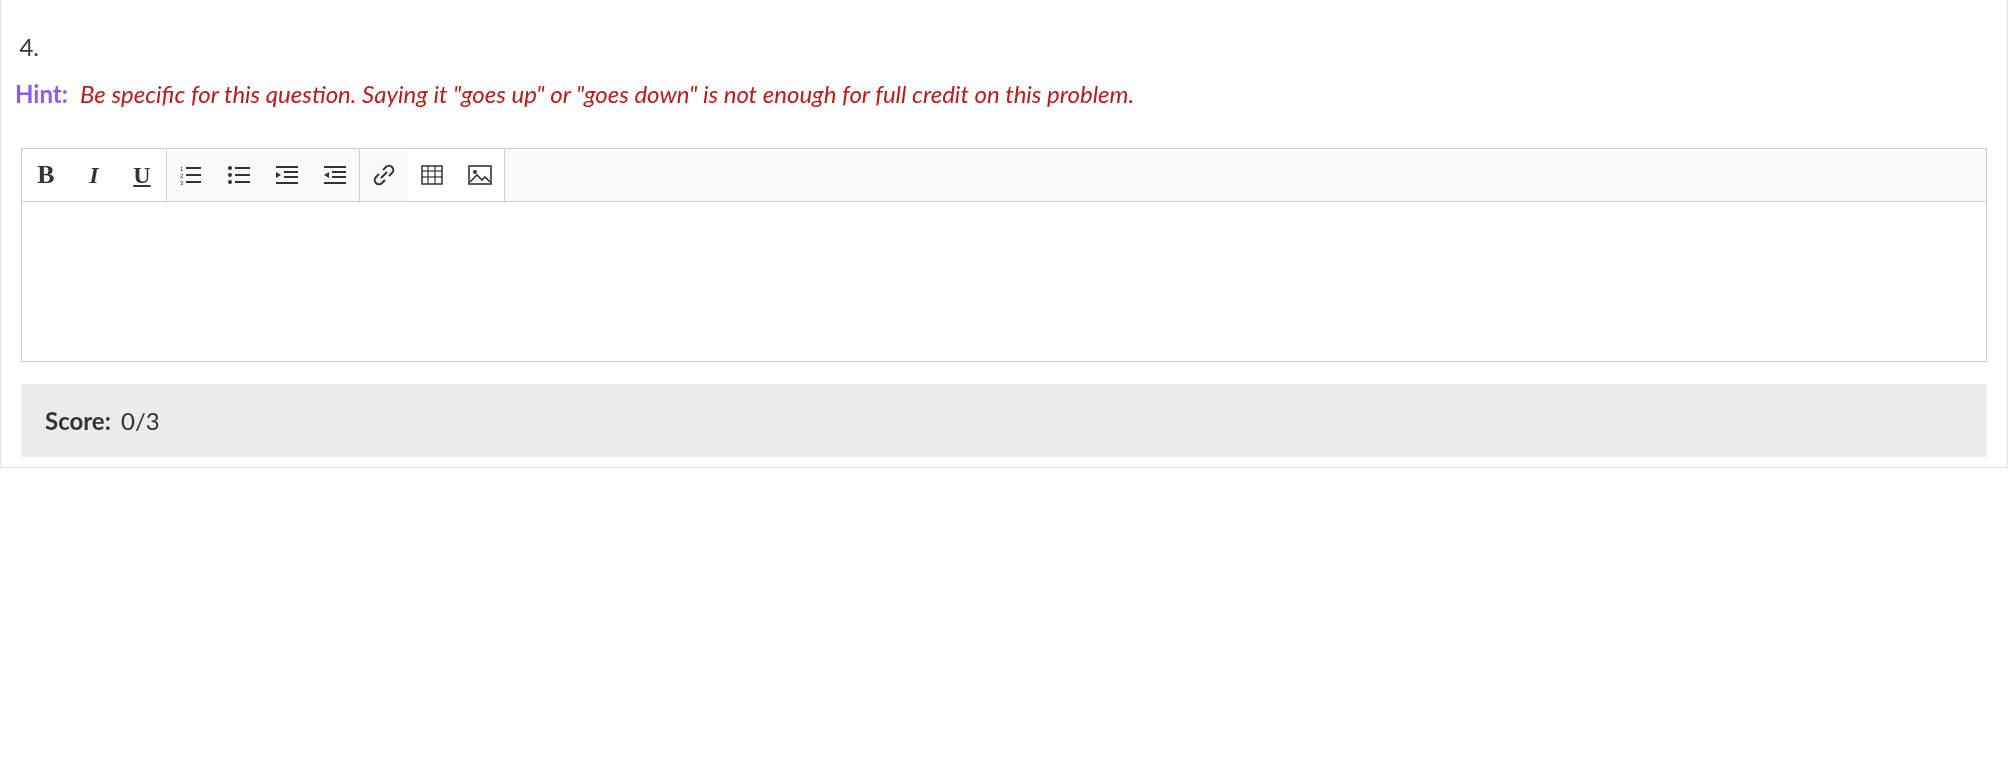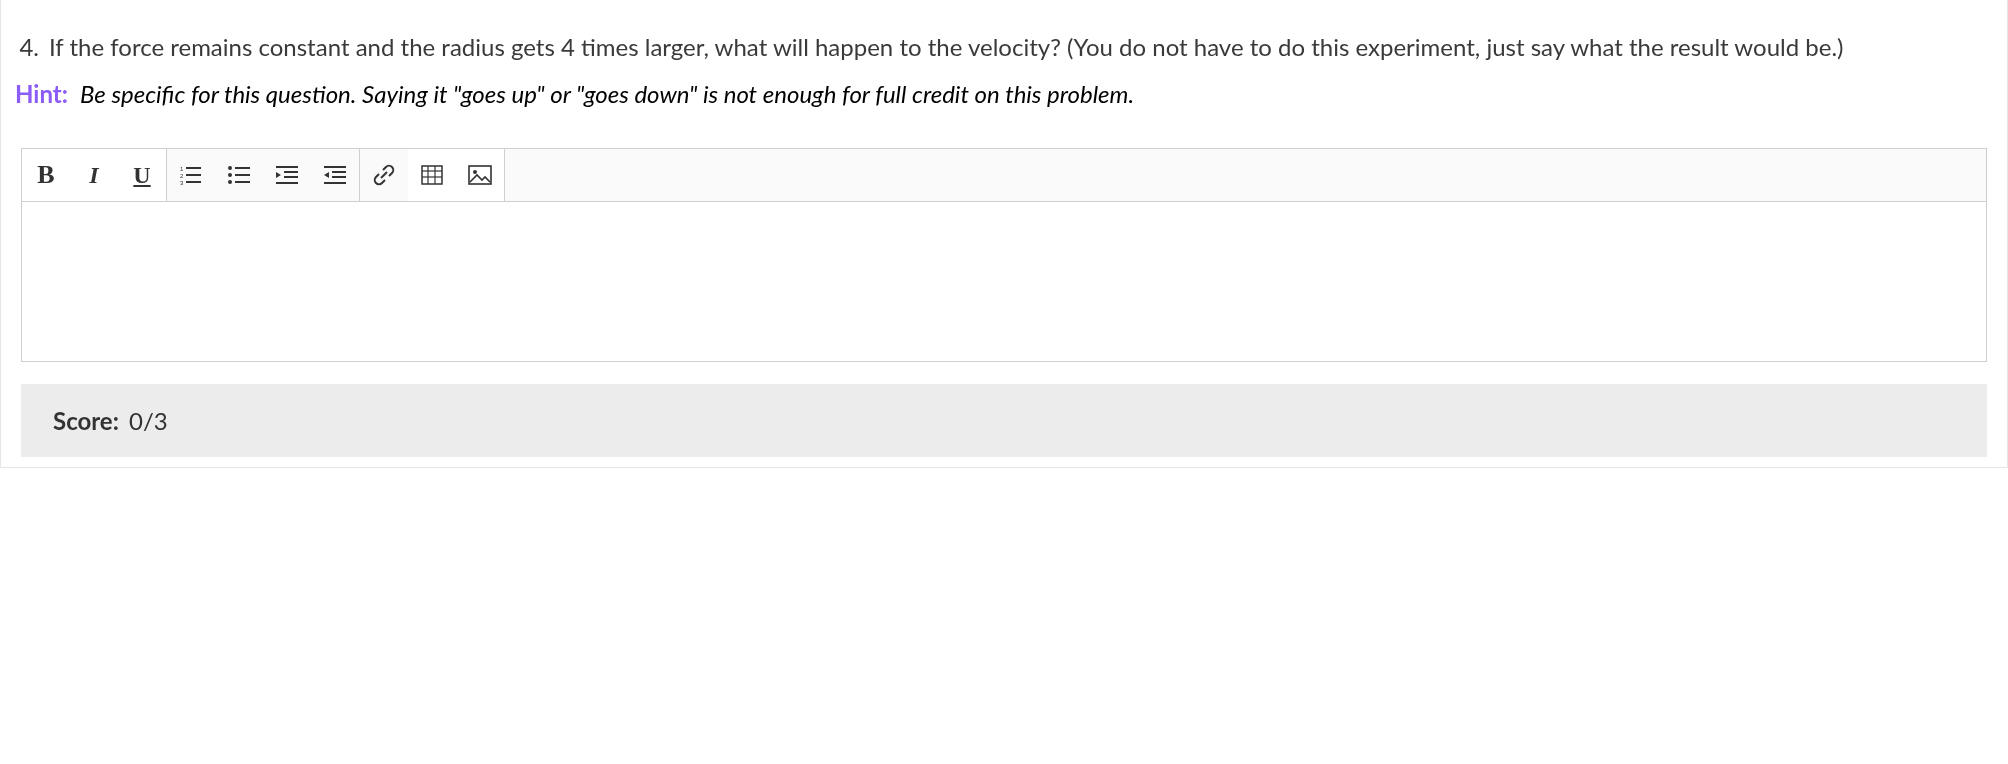--- a/index.html
+++ b/index.html
@@ -33,21 +33,21 @@
   .hint-row {
     padding: 10px 28px 8px 14px;
     line-height: 1.55;
   }
   .hint-label {
     color: #8b5cf6;
     font-weight: 700;
     padding-right: 6px;
   }
   .hint-text {
-    color: #000000;
+    color: #b91c1c;
     font-style: italic;
   }
   .editor-wrap {
     margin: 28px 20px 0 20px;
   }
   .toolbar {
     border: 1px solid #cfcfcf;
     border-bottom: 1px solid #cfcfcf;
     background: #fafafa;
     display: flex;
@@ -82,34 +82,33 @@
     min-height: 160px;
     padding: 14px;
     font-size: 22px;
     outline: none;
     background: #fff;
     position: relative;
   }
   .score-bar {
     margin: 22px 20px 0 20px;
     background: #ececec;
-    padding: 22px 32px;
+    padding: 22px 24px;
     font-size: 24px;
   }
   .score-label { font-weight: 700; }
   .score-value { font-weight: 400; margin-left: 4px; }
 </style>
 </head>
 <body>
 
 <div class="panel">
 
   <div class="question-row">
     <div class="q-number">4.</div>
-    <div class="q-text">If the force remains constant and the radius gets 4 times larger, what will happen to the velocity? (You do not have to do this experiment, just say what the result would be.)</div>
   </div>
 
   <div class="hint-row">
     <span class="hint-label">Hint:</span>
     <span class="hint-text">Be specific for this question. Saying it "goes up" or "goes down" is not enough for full credit on this problem.</span>
   </div>
 
   <div class="editor-wrap">
     <div class="toolbar">
 

